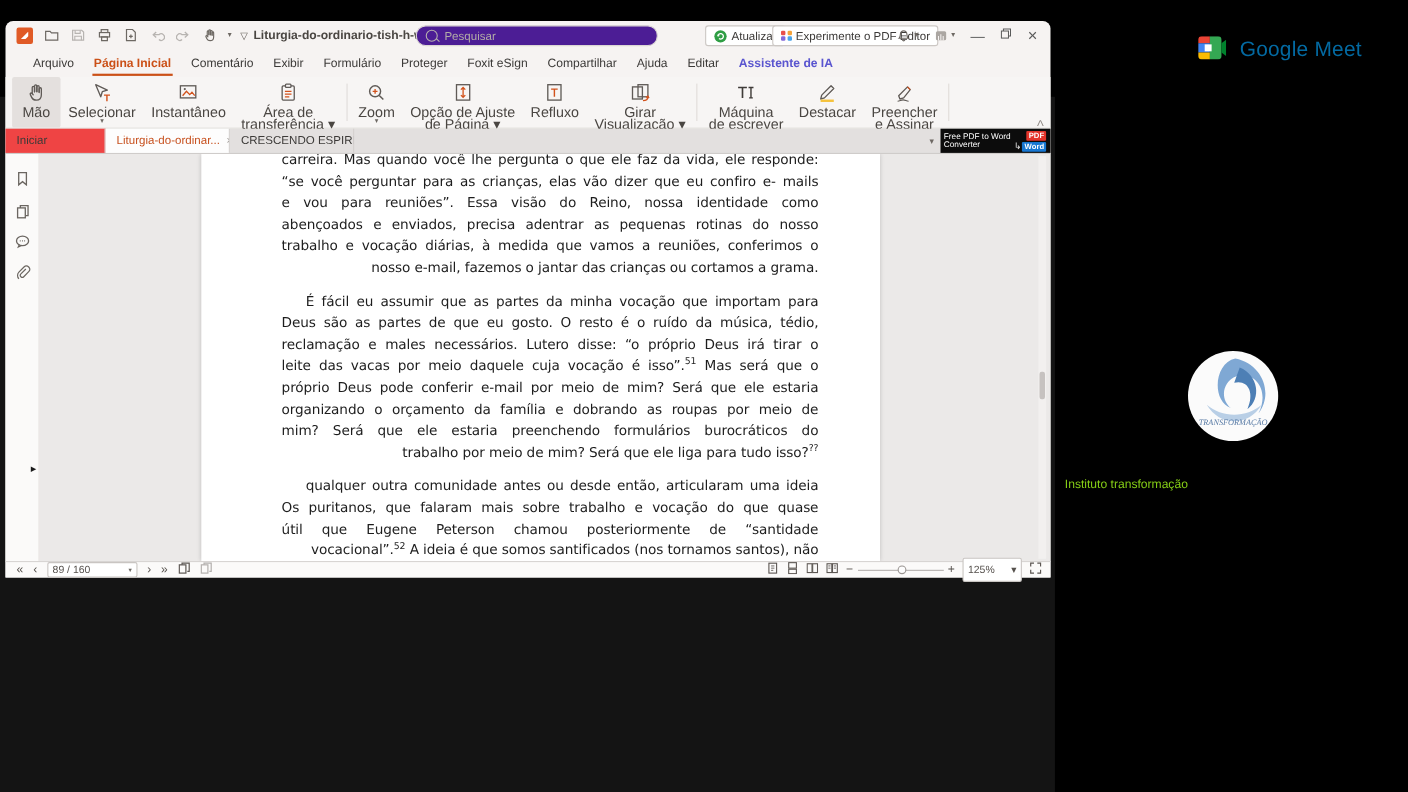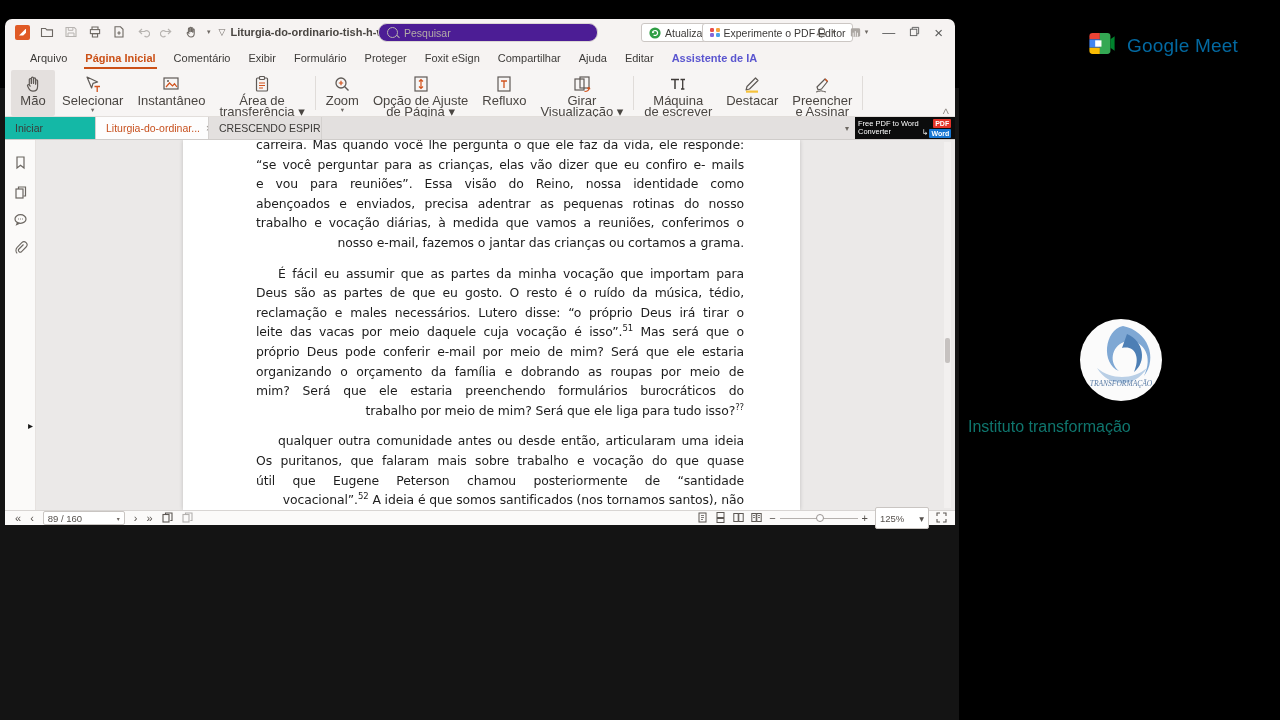--- a/index.html
+++ b/index.html
@@ -4,21 +4,21 @@
 <style>
   html,body{margin:0;padding:0;background:#000;}
   .stage{position:relative;width:1280px;height:720px;background:#000;overflow:hidden;
          font-family:"Liberation Sans",sans-serif;}
   
   .meet-brand{position:absolute;top:33px;right:42px;display:flex;align-items:center;gap:12px;}
   .meet-brand .brand-text{color:#0369a1;font-size:19px;letter-spacing:.2px;}
   
   .share-tile{position:absolute;left:0;top:88px;width:959px;height:632px;background:#141414;}
   
-  .participant-name{position:absolute;left:968px;top:418px;color:#0f766e;font-size:16px;}
+  .participant-name{position:absolute;left:968px;top:435px;color:#84cc16;font-size:11px;}
   .avatar{position:absolute;left:1079px;top:318px;width:84px;height:84px;}
   
   .pdf-window{position:absolute;left:5px;top:19px;width:950px;height:506px;background:#f6f3f2;
               border-radius:7px 7px 0 0;font-size:11px;color:#3c3a38;}
   
   .titlebar{position:absolute;left:0;top:0;width:100%;height:26px;display:flex;align-items:center;}
   .tb-left{display:flex;align-items:center;gap:9px;padding-left:10px;}
   .tb-ic{width:15px;height:15px;display:inline-flex;align-items:center;justify-content:center;}
   .tb-ic svg{width:14px;height:14px;}
   .foxit-logo{width:15px;height:15px;background:#e05a26;border-radius:2px;position:relative;}
@@ -56,21 +56,21 @@
   .rb-btn svg{width:20px;height:20px;flex:none;}
   .rb-label{font-size:13px;line-height:10.5px;color:#4a4642;text-align:center;white-space:nowrap;}
   .rb-caret{font-size:6.5px;color:#6d6863;line-height:6px;}
   .rb-div{width:1px;background:#e0dcd9;margin:6px 3px;}
   .ribbon-collapse{position:absolute;right:6px;top:88px;color:#8d8782;font-size:9px;transform:scaleY(.8);}
   
   .tabbar{position:absolute;left:0;top:98px;width:100%;height:23px;background:#e3e0df;
       border-bottom:1px solid #cfccca;display:flex;align-items:stretch;box-sizing:border-box;}
   .tab{display:flex;align-items:center;gap:6px;padding:0 10px;font-size:10.5px;color:#3c3a38;
       border-right:1px solid #d4d1cf;max-width:92px;white-space:nowrap;overflow:hidden;}
-  .tab.first{background:#14b8a6;min-width:70px;}
+  .tab.first{background:#ef4444;min-width:70px;}
   .tab.active{background:#fdfdfd;color:#c7511f;}
   .tab .close-x{color:#8d8782;font-size:10px;}
   .tab-caret{margin-left:auto;align-self:center;color:#6d6863;font-size:8px;padding-right:6px;}
   .ad{width:100px;height:100%;background:#0c0c0c;color:#fff;display:flex;align-items:center;
       gap:3px;padding:0 3px;box-sizing:border-box;flex:none;}
   .ad-lines{font-size:7.5px;line-height:8.5px;white-space:nowrap;}
   .ad-badges{display:flex;flex-direction:column;align-items:flex-end;gap:1px;}
   .badge{font-size:7px;font-weight:bold;padding:0 2px;border-radius:1px;line-height:9px;color:#fff;}
   .ad-arrow{color:#e8e8e8;font-size:8px;line-height:8px;}
   

